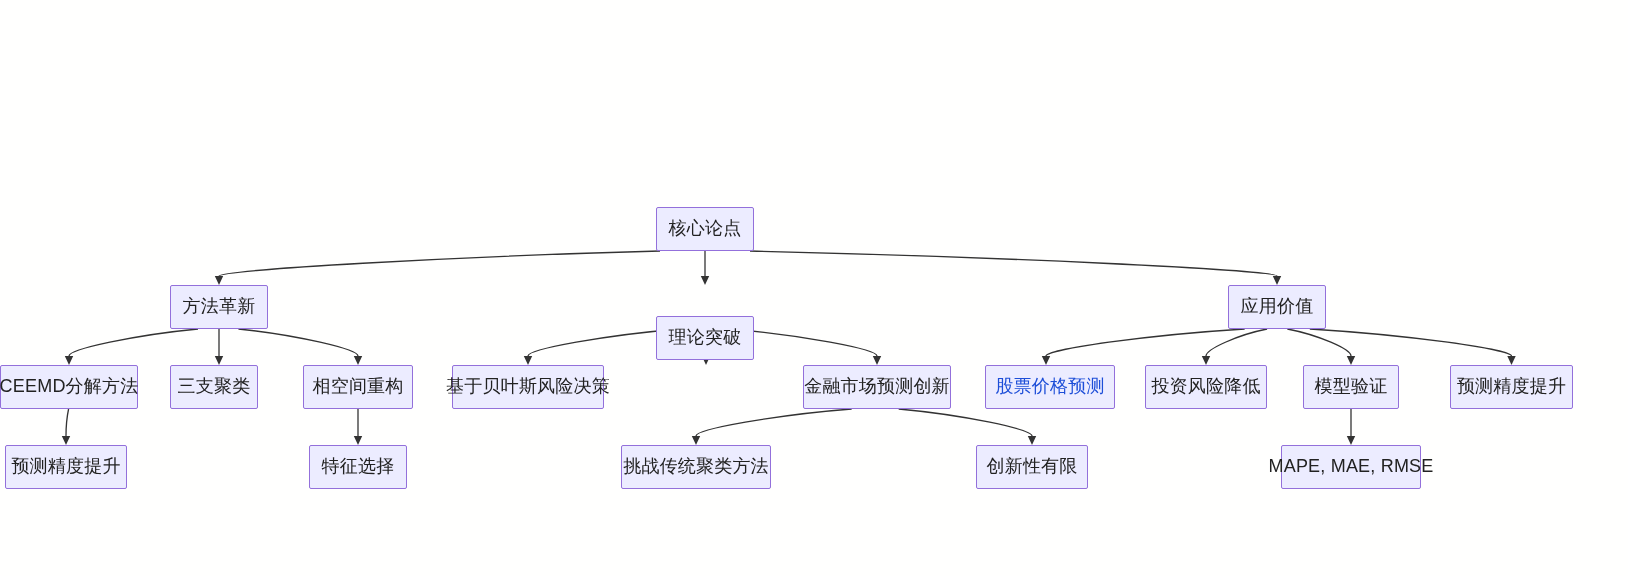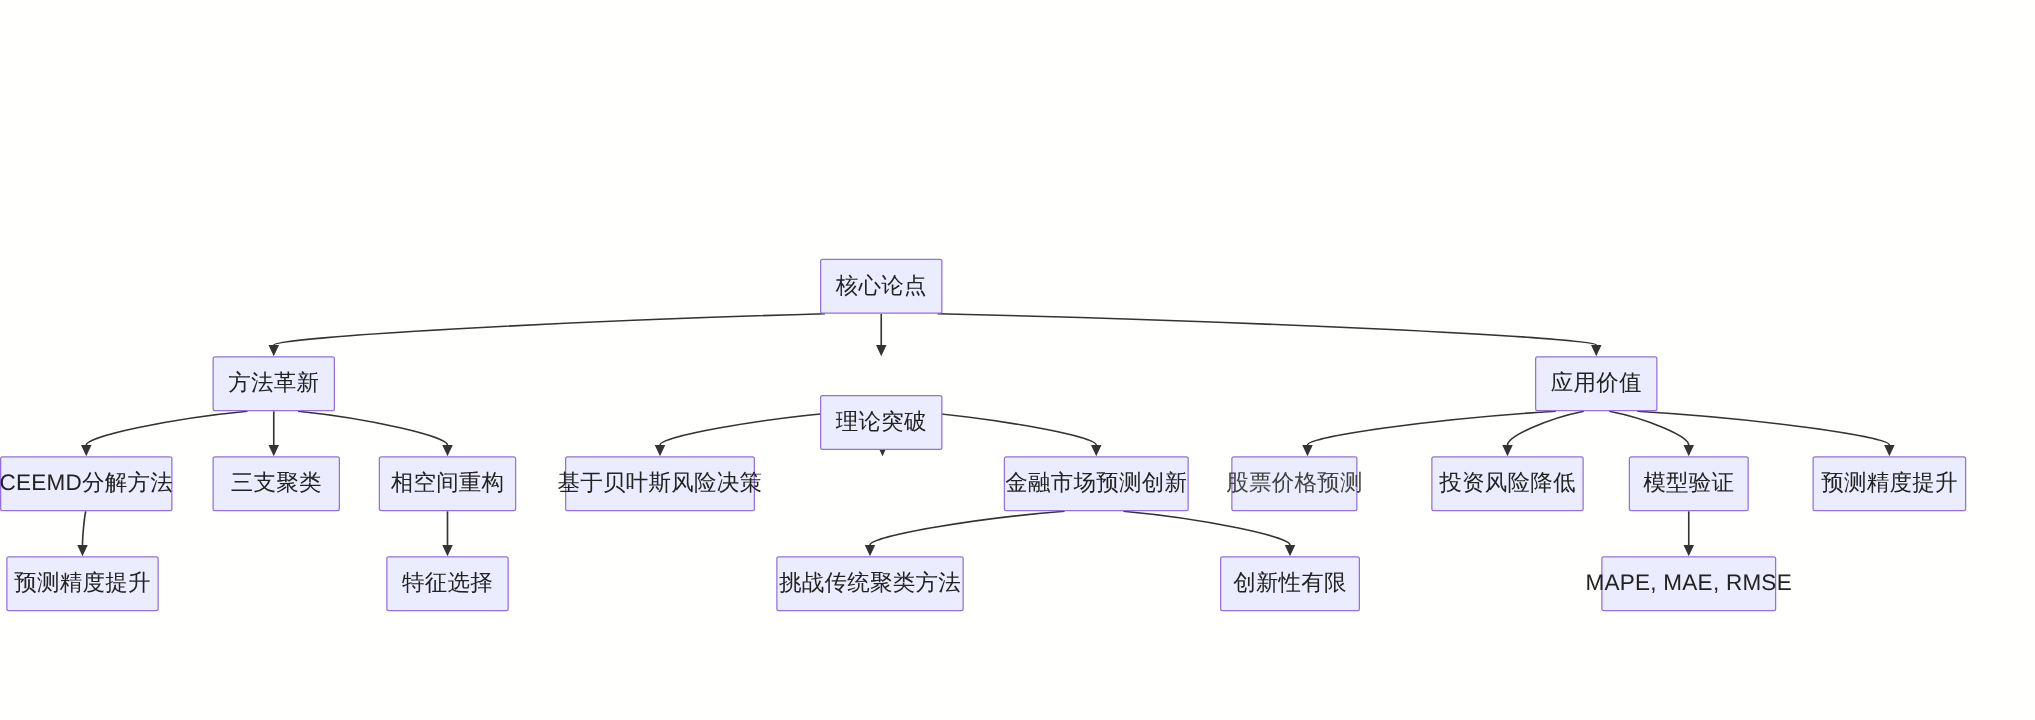--- a/index.html
+++ b/index.html
@@ -112,33 +112,33 @@
       </div>
       <div class="node" style="left: 656px; top: 285px; width: 98px; height: 44px; background: rgb(236, 236, 255); border-color: rgb(147, 112, 219); color: rgb(34, 34, 34); margin-top: 31px;">
         <span class="node-label">理论突破</span>
       </div>
       <div class="node" style="left: 1228px; top: 285px; width: 98px; height: 44px; background: rgb(236, 236, 255); border-color: rgb(147, 112, 219); color: rgb(34, 34, 34);">
         <span class="node-label">应用价值</span>
       </div>
       <div class="node" style="left: 0px; top: 365px; width: 138px; height: 44px; background: rgb(236, 236, 255); border-color: rgb(147, 112, 219); color: rgb(34, 34, 34);">
         <span class="node-label">CEEMD分解方法</span>
       </div>
-      <div class="node" style="left: 170px; top: 365px; width: 102px; height: 44px; background: rgb(236, 236, 255); border-color: rgb(147, 112, 219); color: rgb(34, 34, 34);">
+      <div class="node" style="left: 170px; top: 365px; width: 88px; height: 44px; background: rgb(236, 236, 255); border-color: rgb(147, 112, 219); color: rgb(34, 34, 34);">
         <span class="node-label">三支聚类</span>
       </div>
       <div class="node" style="left: 303px; top: 365px; width: 110px; height: 44px; background: rgb(236, 236, 255); border-color: rgb(147, 112, 219); color: rgb(34, 34, 34);">
         <span class="node-label">相空间重构</span>
       </div>
       <div class="node" style="left: 452px; top: 365px; width: 152px; height: 44px; background: rgb(236, 236, 255); border-color: rgb(147, 112, 219); color: rgb(34, 34, 34);">
         <span class="node-label">基于贝叶斯风险决策</span>
       </div>
       <div class="node" style="left: 803px; top: 365px; width: 148px; height: 44px; background: rgb(236, 236, 255); border-color: rgb(147, 112, 219); color: rgb(34, 34, 34);">
         <span class="node-label">金融市场预测创新</span>
       </div>
-      <div class="node" style="left: 985px; top: 365px; width: 101px; height: 44px; background: rgb(236, 236, 255); border-color: rgb(147, 112, 219); color: #404040;">
+      <div class="node" style="left: 985px; top: 365px; width: 130px; height: 44px; background: rgb(236, 236, 255); border-color: rgb(147, 112, 219); color: #1d4ed8;">
         <span class="node-label">股票价格预测</span>
       </div>
       <div class="node" style="left: 1145px; top: 365px; width: 122px; height: 44px; background: rgb(236, 236, 255); border-color: rgb(147, 112, 219); color: rgb(34, 34, 34);">
         <span class="node-label">投资风险降低</span>
       </div>
       <div class="node" style="left: 1303px; top: 365px; width: 96px; height: 44px; background: rgb(236, 236, 255); border-color: rgb(147, 112, 219); color: rgb(34, 34, 34);">
         <span class="node-label">模型验证</span>
       </div>
       <div class="node" style="left: 1450px; top: 365px; width: 123px; height: 44px; background: rgb(236, 236, 255); border-color: rgb(147, 112, 219); color: rgb(34, 34, 34);">
         <span class="node-label">预测精度提升</span>

